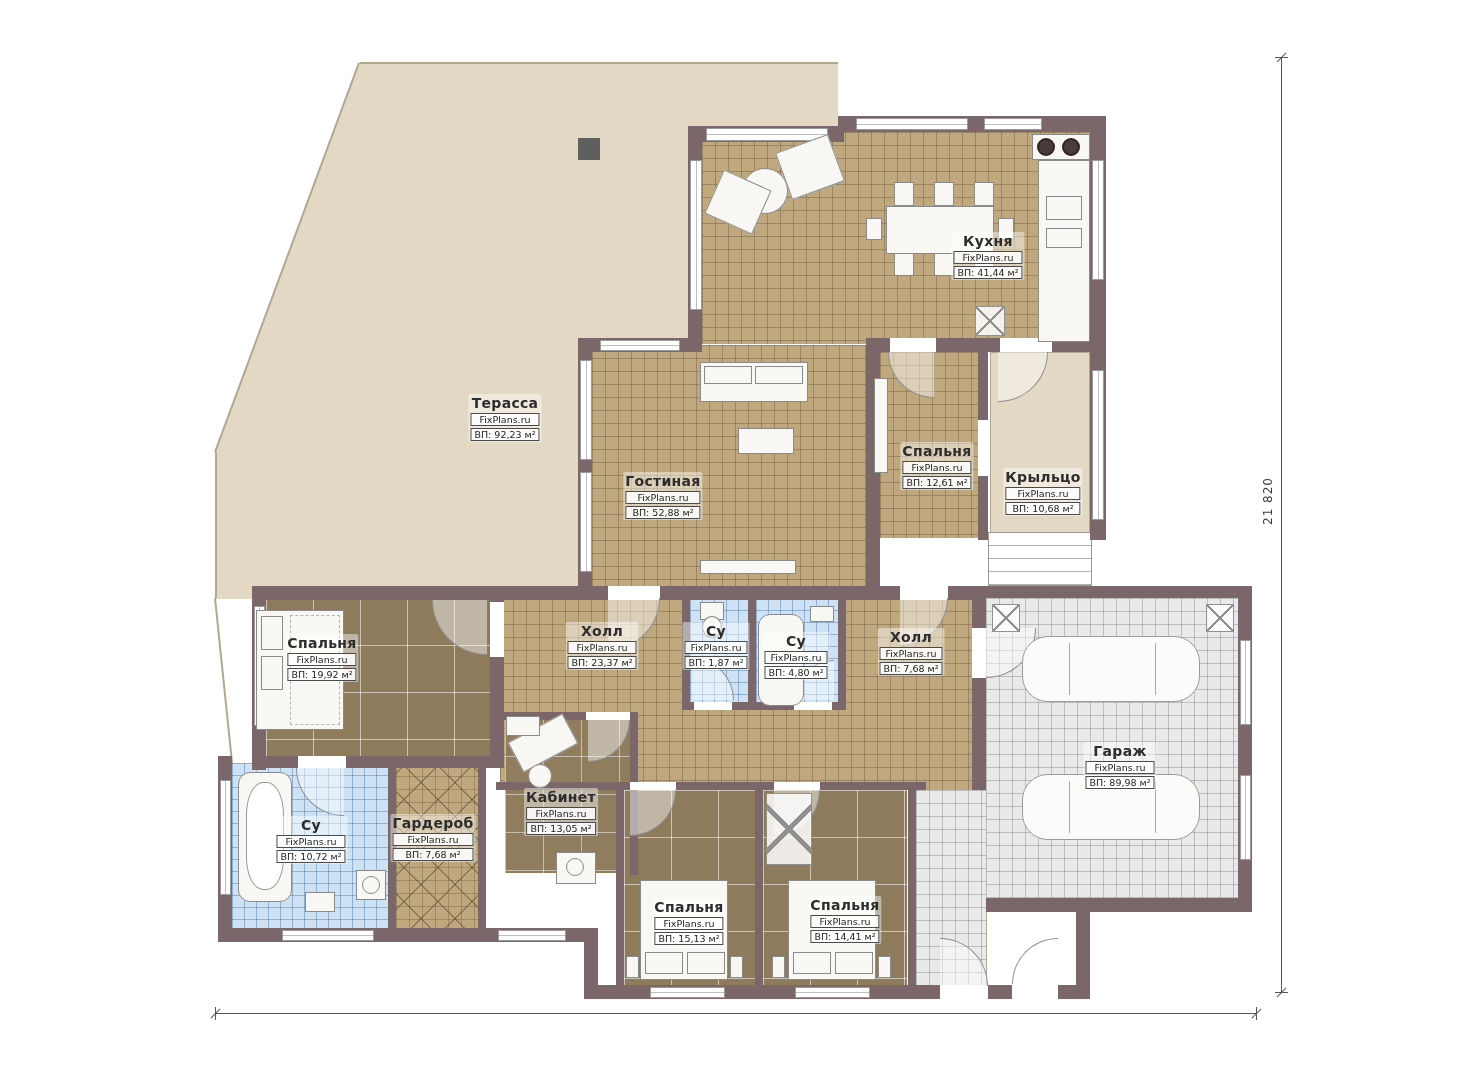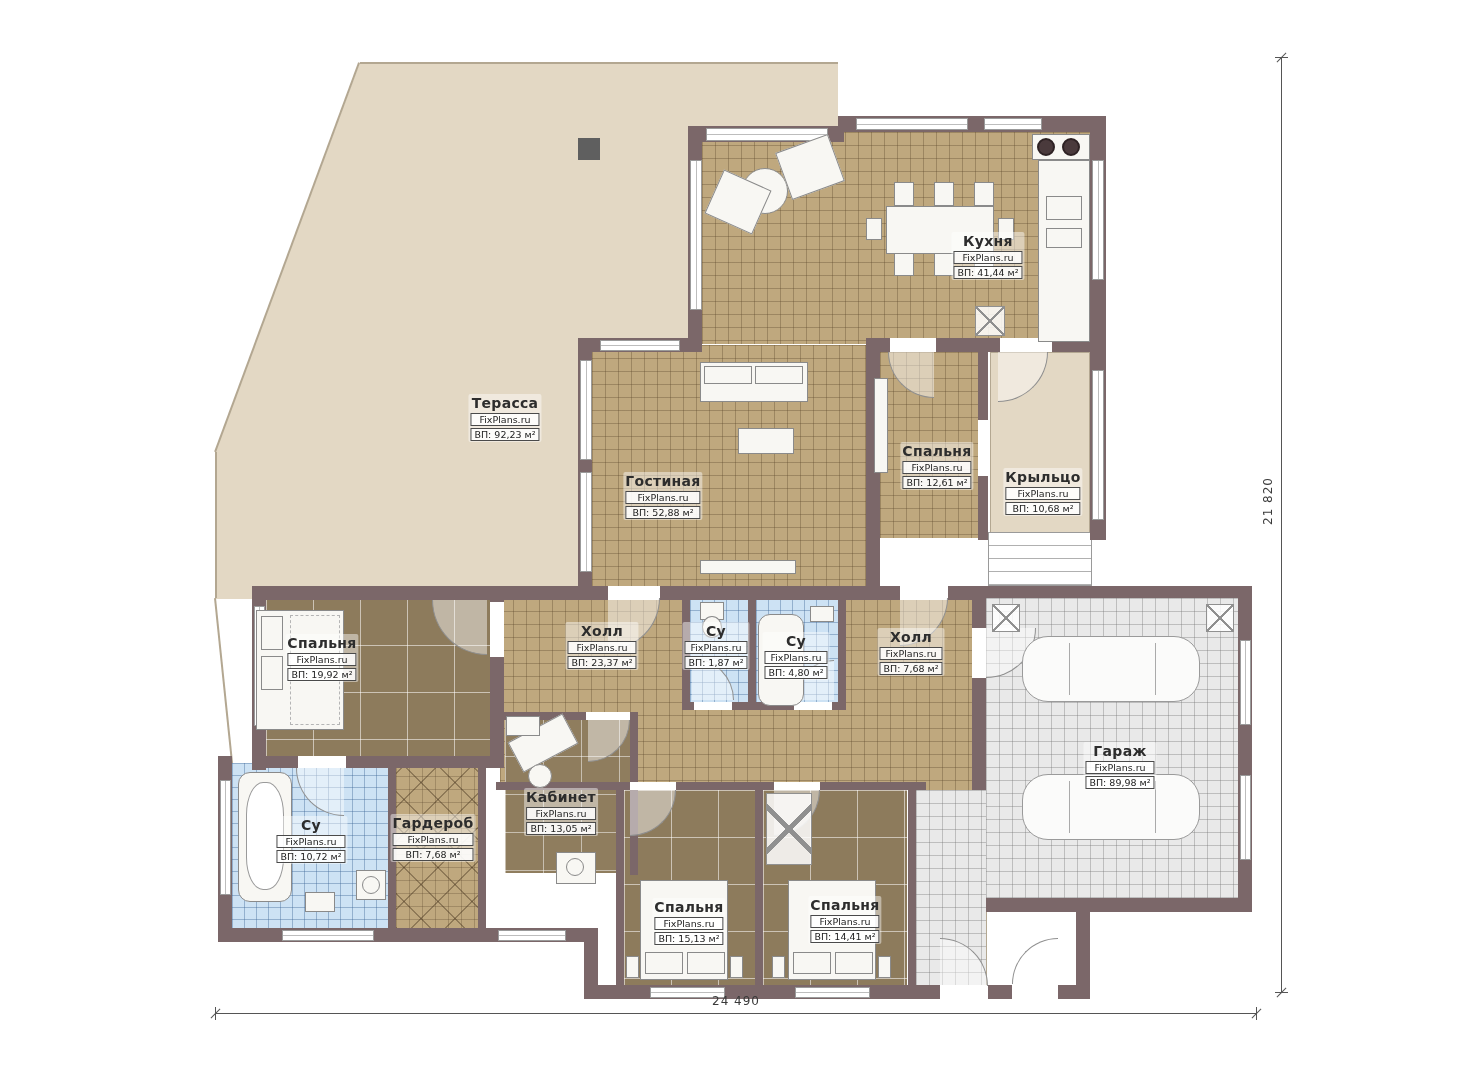--- a/index.html
+++ b/index.html
@@ -347,21 +347,20 @@
     <div class="rbox">FixPlans.ru</div>
     <div class="rbox">ВП: 14,41 м²</div>
   </div>
 
   <div class="abs" style="left:215px;top:990px;width:1042px;height:30px;">
     <div class="abs dimline-h" style="left:0;top:23px;width:1042px;"></div>
     <div class="abs dimtick" style="left:0;top:17px;width:1px;height:13px;"></div>
     <div class="abs dimtick" style="left:1041px;top:17px;width:1px;height:13px;"></div>
     <div class="abs dimslash" style="left:-6px;top:23px;"></div>
     <div class="abs dimslash" style="left:1035px;top:23px;"></div>
-    <div class="abs dimtext" style="left:0;top:4px;width:100%;text-align:center;">24 490</div>
   </div>
   <div class="abs" style="left:1262px;top:57px;width:40px;height:940px;">
     <div class="abs dimline-v" style="left:19px;top:0;height:936px;"></div>
     <div class="abs dimtick" style="left:13px;top:0;width:13px;height:1px;"></div>
     <div class="abs dimtick" style="left:13px;top:935px;width:13px;height:1px;"></div>
     <div class="abs dimslash" style="left:13px;top:0;"></div>
     <div class="abs dimslash" style="left:13px;top:935px;"></div>
     <div class="abs dimtext dimtext-v" style="left:-1px;top:420px;">21 820</div>
   </div>
 

